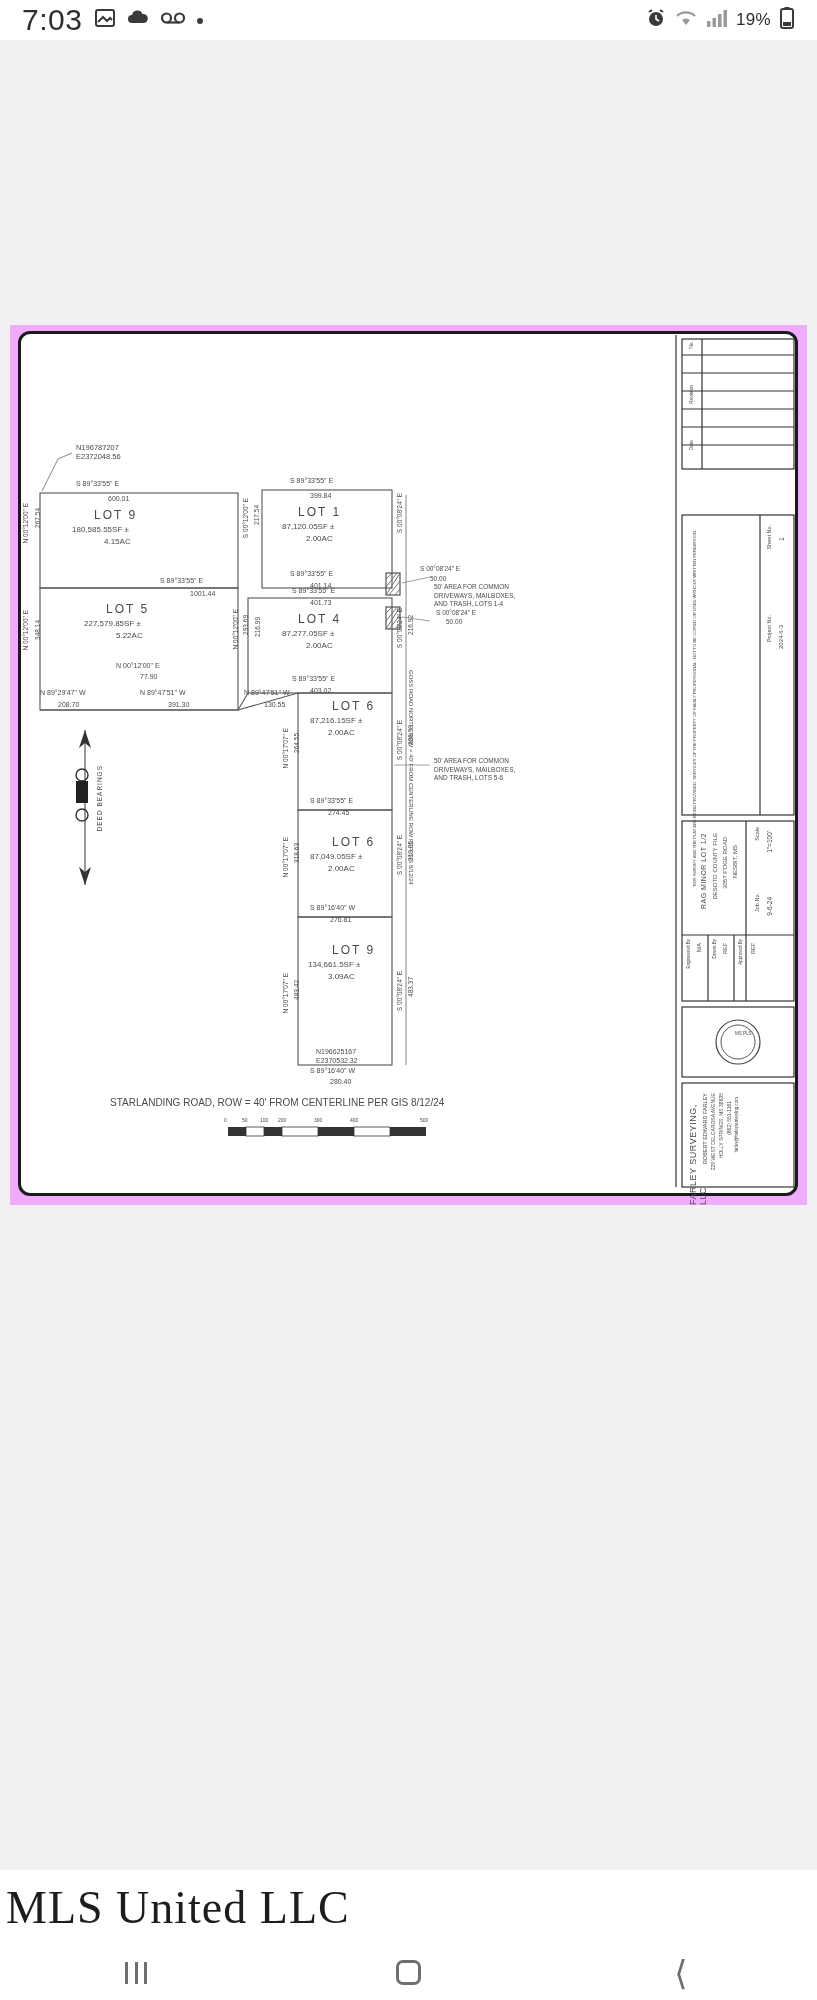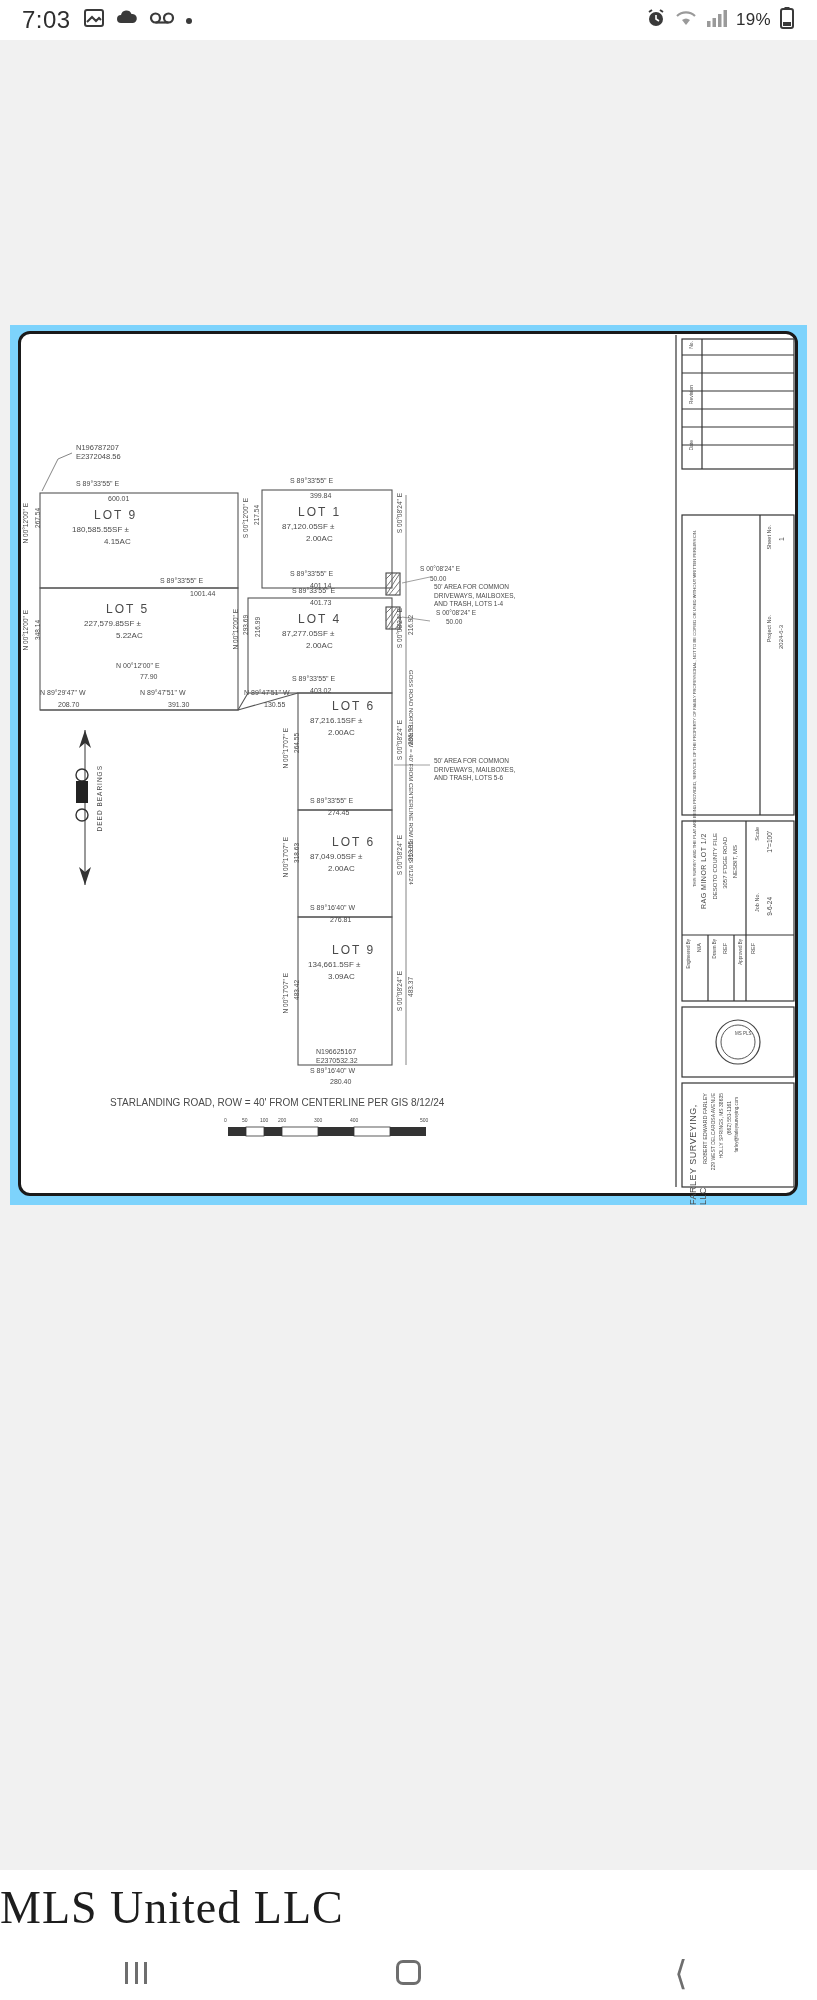--- a/index.html
+++ b/index.html
@@ -12,40 +12,40 @@
 
   
   .statusbar {
     position: absolute; top: 0; left: 0;
     width: 817px; height: 40px;
     background: #ffffff;
     display: flex; align-items: center;
     padding: 0 22px;
     color: #3a3a3a;
   }
-  .sb-time { font-size: 24px; letter-spacing: 0.5px; color: #2e2e2e; }
+  .sb-time { font-size: 30px; letter-spacing: 0.5px; color: #2e2e2e; }
   .sb-left-icons { display: flex; align-items: center; gap: 10px; margin-left: 12px; }
   .sb-spacer { flex: 1; }
   .sb-right { display: flex; align-items: center; gap: 8px; }
   .sb-batt-text { font-size: 17px; color: #2e2e2e; letter-spacing: 0.3px; }
   .ico { display: inline-block; }
 
   
   .viewer {
     position: absolute; top: 40px; left: 0;
     width: 817px; height: 1872px;
     background: #f1f1f1;
   }
 
   
   .sheet {
     position: absolute;
     left: 10px; top: 285px;
     width: 797px; height: 880px;
-    background: #7dd3fc;
+    background: #f0abfc;
   }
   .sheet-border {
     position: absolute; left: 8px; top: 6px;
     width: 780px; height: 865px;
     border: 3px solid #1a1a1a;
     border-radius: 12px;
     background: #fff;
   }
 
   
@@ -57,20 +57,21 @@
     position: absolute; left: 0; top: 1870px;
     width: 817px; height: 75px;
     background: #ffffff;
     display: flex; align-items: center;
   }
   .mls-text {
     font-family: "Liberation Serif", serif;
     font-size: 46px;
     color: #1d1d1d;
     letter-spacing: 1px;
+    padding-left: 6px;
   }
 
   
   .navbar {
     position: absolute; left: 0; top: 1945px;
     width: 817px; height: 55px;
     background: #ffffff;
     display: flex; align-items: center;
   }
   .nav-btn { flex: 1; display: flex; align-items: center; justify-content: center; height: 55px; }

